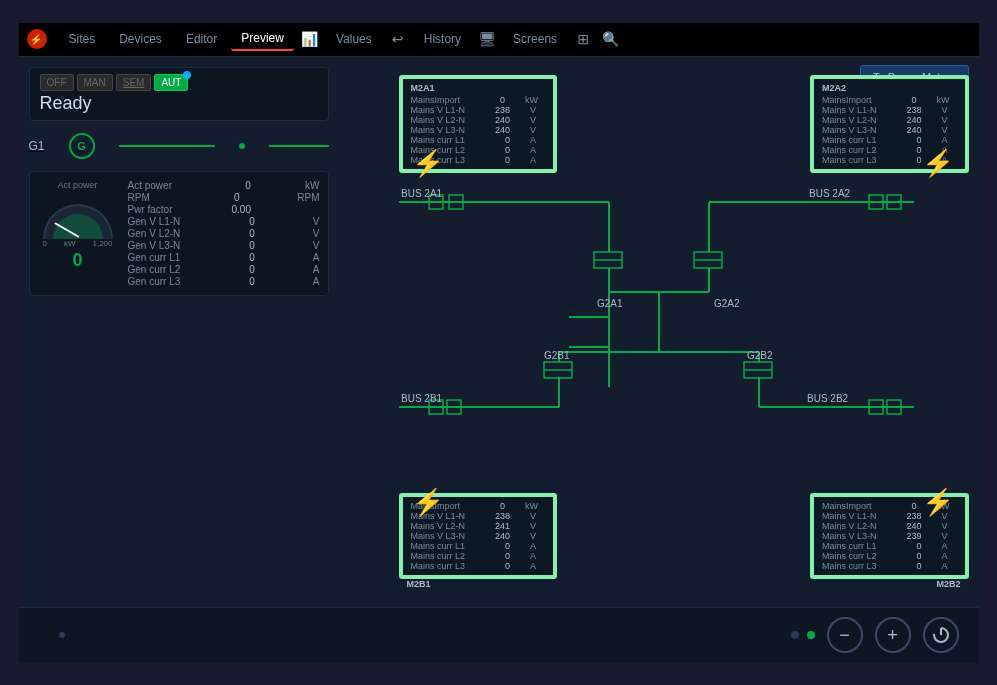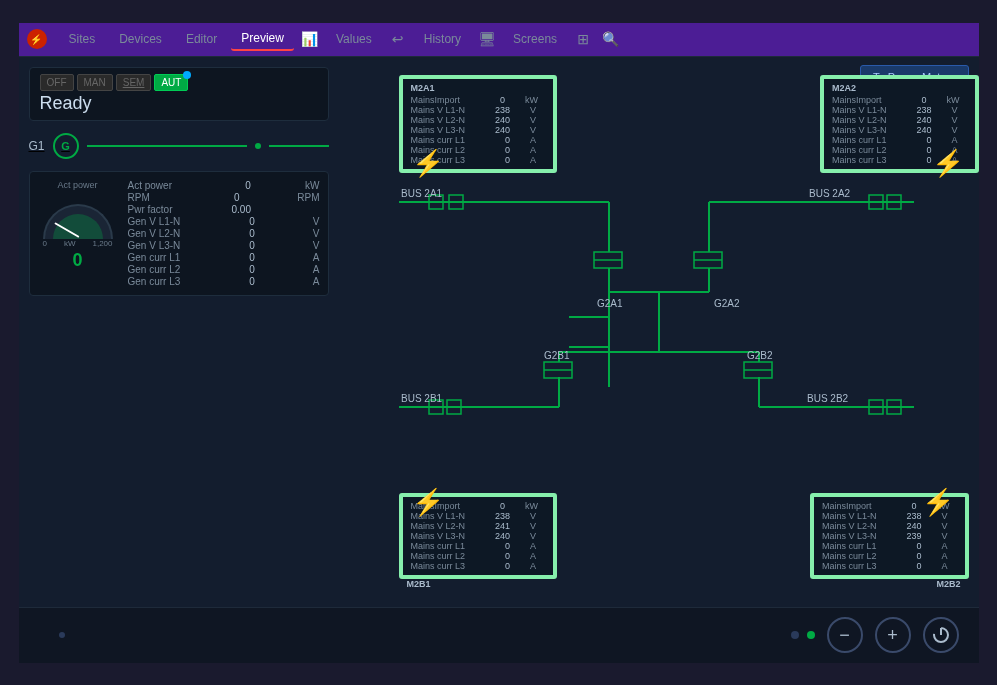--- a/index.html
+++ b/index.html
@@ -18,21 +18,21 @@
       height: 640px;
       background: #0f1623;
       border-radius: 12px;
       position: relative;
       display: flex;
       flex-direction: column;
     }
     
     .nav-bar {
       height: 34px;
-      background: #4c1d95;
+      background: #000000;
       display: flex;
       align-items: center;
       padding: 0 8px;
       gap: 4px;
       border-bottom: 1px solid #1e2a3a;
     }
     .nav-logo {
       width: 20px;
       height: 20px;
       background: #cc2200;
@@ -150,21 +150,21 @@
       border-radius: 50%;
     }
     .engine-ready {
       font-size: 18px;
       color: #ccddee;
       margin-top: 2px;
     }
     .g1-row {
       display: flex;
       align-items: center;
-      gap: 8px;
+      gap: 24px;
       padding: 4px 0;
       text-decoration: underline;
     }
     .g1-label {
       color: #aabbcc;
       font-size: 12px;
     }
     .g1-circle {
       width: 26px;
       height: 26px;
@@ -571,21 +571,21 @@
         </div>
         <div class="meter-row">
           <span class="meter-label">Mains curr L3</span>
           <span class="meter-val">0</span>
           <span class="meter-unit">A</span>
         </div>
 
         <div style="position:absolute; bottom:-10px; left:10px; color:#00aa44; font-size:26px;">⚡</div>
       </div>
 
-      <div class="meter-box" style="top:18px; right:0; left:auto;">
+      <div class="meter-box" style="top:18px; right:10px; left:auto;">
         <div class="meter-title">M2A2</div>
         <div class="meter-row">
           <span class="meter-label">MainsImport</span>
           <span class="meter-val">0</span>
           <span class="meter-unit">kW</span>
         </div>
         <div class="meter-row">
           <span class="meter-label">Mains V L1-N</span>
           <span class="meter-val">238</span>
           <span class="meter-unit">V</span>

